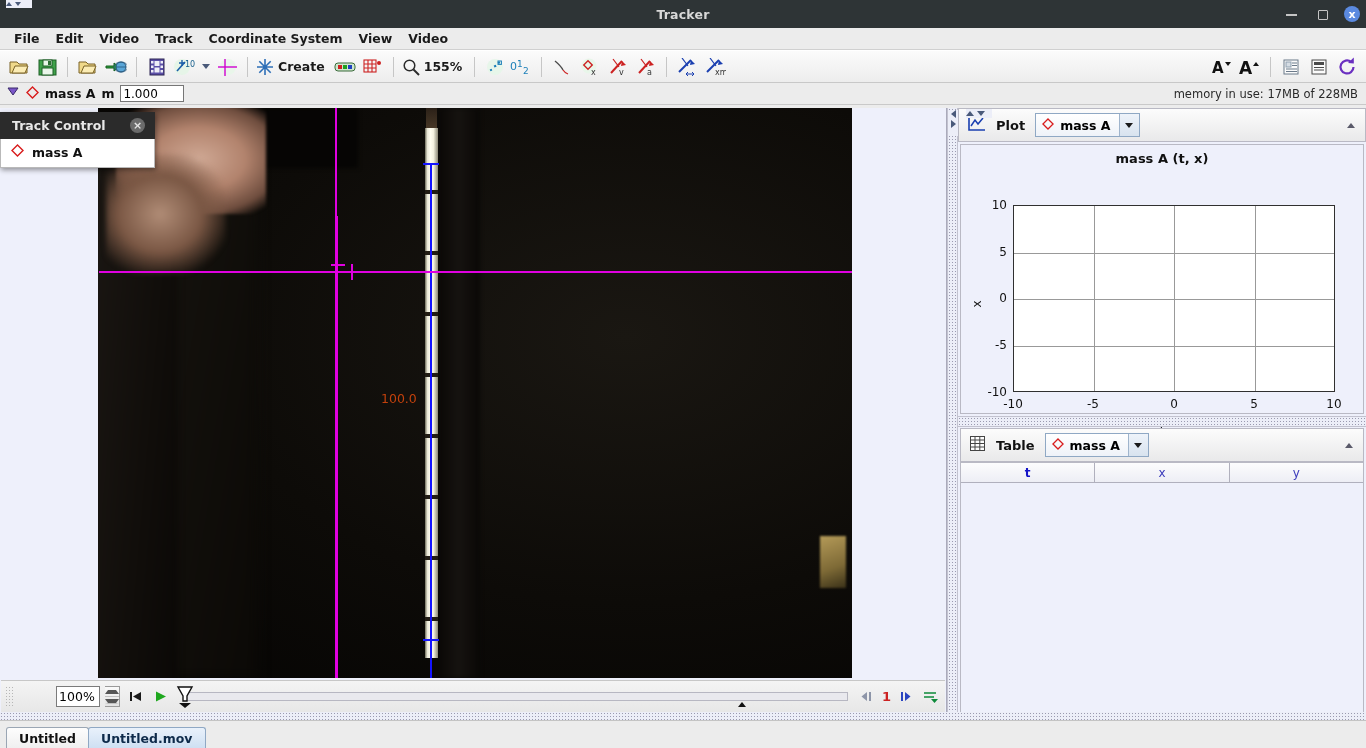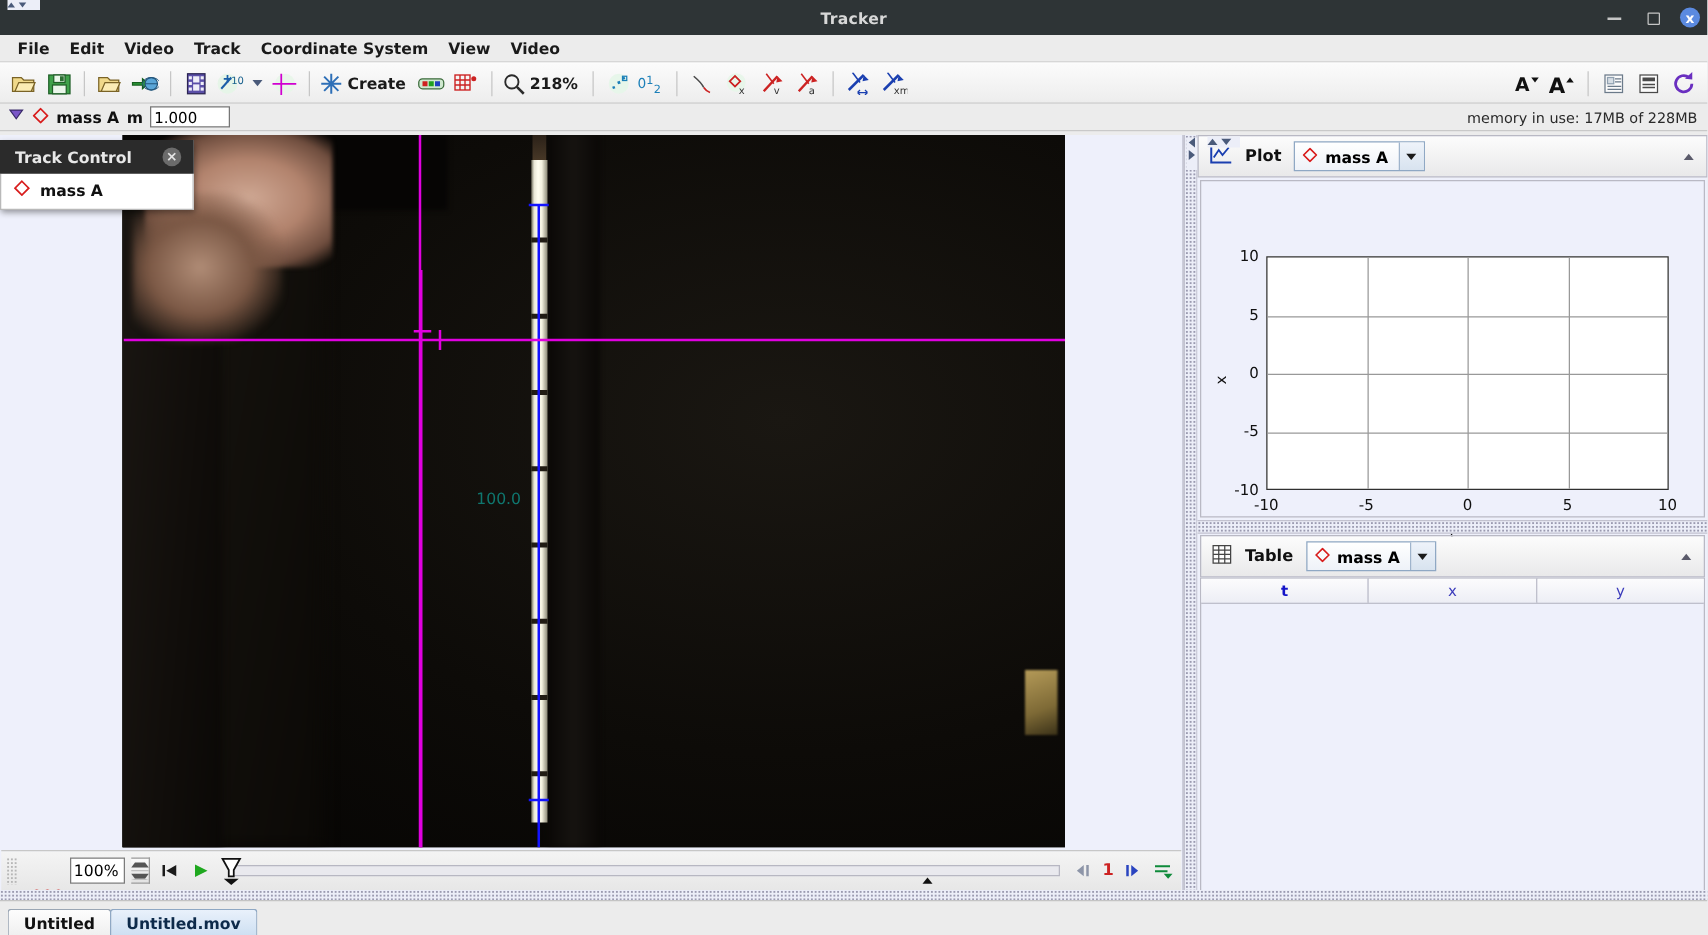--- a/index.html
+++ b/index.html
@@ -128,21 +128,21 @@
   }
   .pole-top {
     position: absolute; left: 328px; top: 0px; width: 11px; height: 22px;
     background: linear-gradient(180deg, #2b2118, #4a3a28);
   }
   .pole-tick { position: absolute; left: 327px; width: 13px; height: 4px; background: #211c14; }
   
   .axis-v { position: absolute; left: 237px; top: 0; width: 2px; height: 570px; background: #e000e0; }
   .stick-line { position: absolute; left: 332px; top: 56px; width: 2px; height: 590px; background: #1414ff; }
   .stick-end { position: absolute; left: 325px; width: 16px; height: 2px; background: #1414ff; }
-  .stick-label { position: absolute; left: 283px; top: 283px; color: #0f766e; font-size: 12.5px;
+  .stick-label { position: absolute; left: 283px; top: 283px; color: #c2410c; font-size: 12.5px;
                  font-family: "DejaVu Sans", sans-serif; }
   
   .hairline-h-left { position: absolute; left: 98px; top: 163px; width: 753px; height: 2px; background: #e000e0; }
 
   .video-left-strip { position: absolute; left: 0; top: 0; width: 97px; height: 570px; background: #eef0fb; }
   .video-right-strip { position: absolute; left: 851px; top: 0; width: 93px; height: 570px; background: #eef0fb; }
 
   
   .trackctl {
     position: absolute; left: 0px; top: 4px; width: 155px;
@@ -404,21 +404,21 @@
         <circle cx="17" cy="5" r="2" fill="#cc2222"></circle>
       </svg>
     </div>
     <div class="tb-sep"></div>
 
     <div class="tb-text">
       <svg width="18" height="18" viewBox="0 0 18 18">
         <circle cx="7.5" cy="7.5" r="5.3" fill="none" stroke="#2b2b2b" stroke-width="1.5"></circle>
         <path d="M11.5 11.5 L17 17" stroke="#2b2b2b" stroke-width="2"></path>
       </svg>
-      <span>218%</span>
+      <span>155%</span>
     </div>
     <div class="tb-sep"></div>
 
     <div class="tb-btn">
       <svg width="20" height="18" viewBox="0 0 20 18">
         <circle cx="10" cy="9" r="8" fill="#e7f6ea"></circle>
         <g fill="#1b7fb8">
           <rect x="5" y="11" width="2" height="2" transform="rotate(-20 6 12)"></rect>
           <rect x="9" y="7" width="2.2" height="2.2" transform="rotate(-20 10 8)"></rect>
           <rect x="13" y="3.6" width="2" height="2" transform="rotate(-20 14 4.6)"></rect>
@@ -682,20 +682,21 @@
           <div class="carrow">
             <div class="tri tri-down" style="border-top-color:#1a1a1a;"></div>
           </div>
         </div>
         <span class="collapse-arrow">
           <div class="tri tri-up" style="border-bottom-color:#5a5a6a;"></div>
         </span>
       </div>
 
       <div class="plotbox">
+        <div class="plot-title">mass A (t, x)</div>
 
         <div class="plot-area">
 
           <div class="gl-v" style="left:80px"></div>
           <div class="gl-v" style="left:160px"></div>
           <div class="gl-v" style="left:241px"></div>
           <div class="gl-h" style="top:47px"></div>
           <div class="gl-h" style="top:93px"></div>
           <div class="gl-h" style="top:140px"></div>
         </div>

